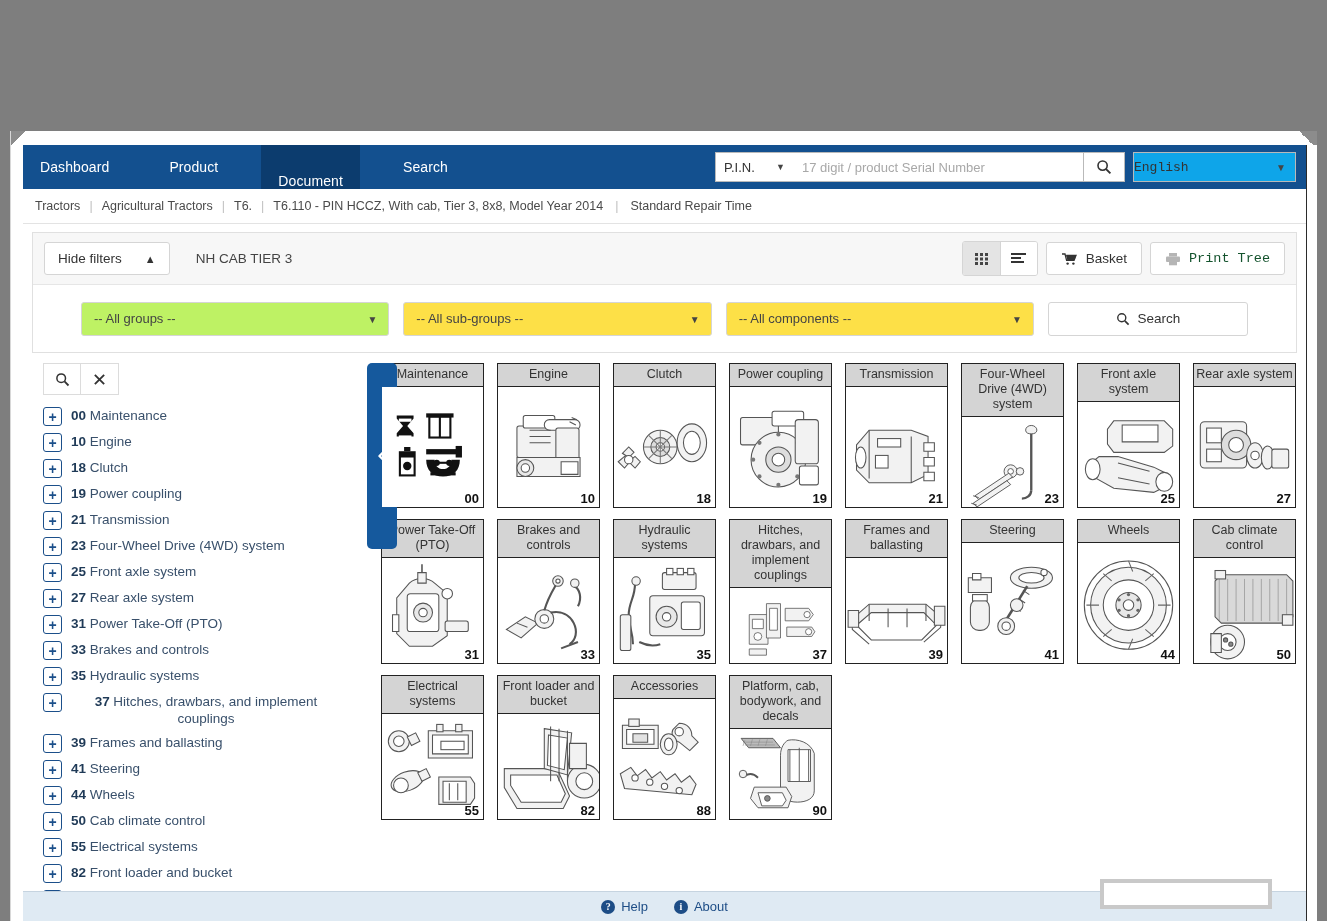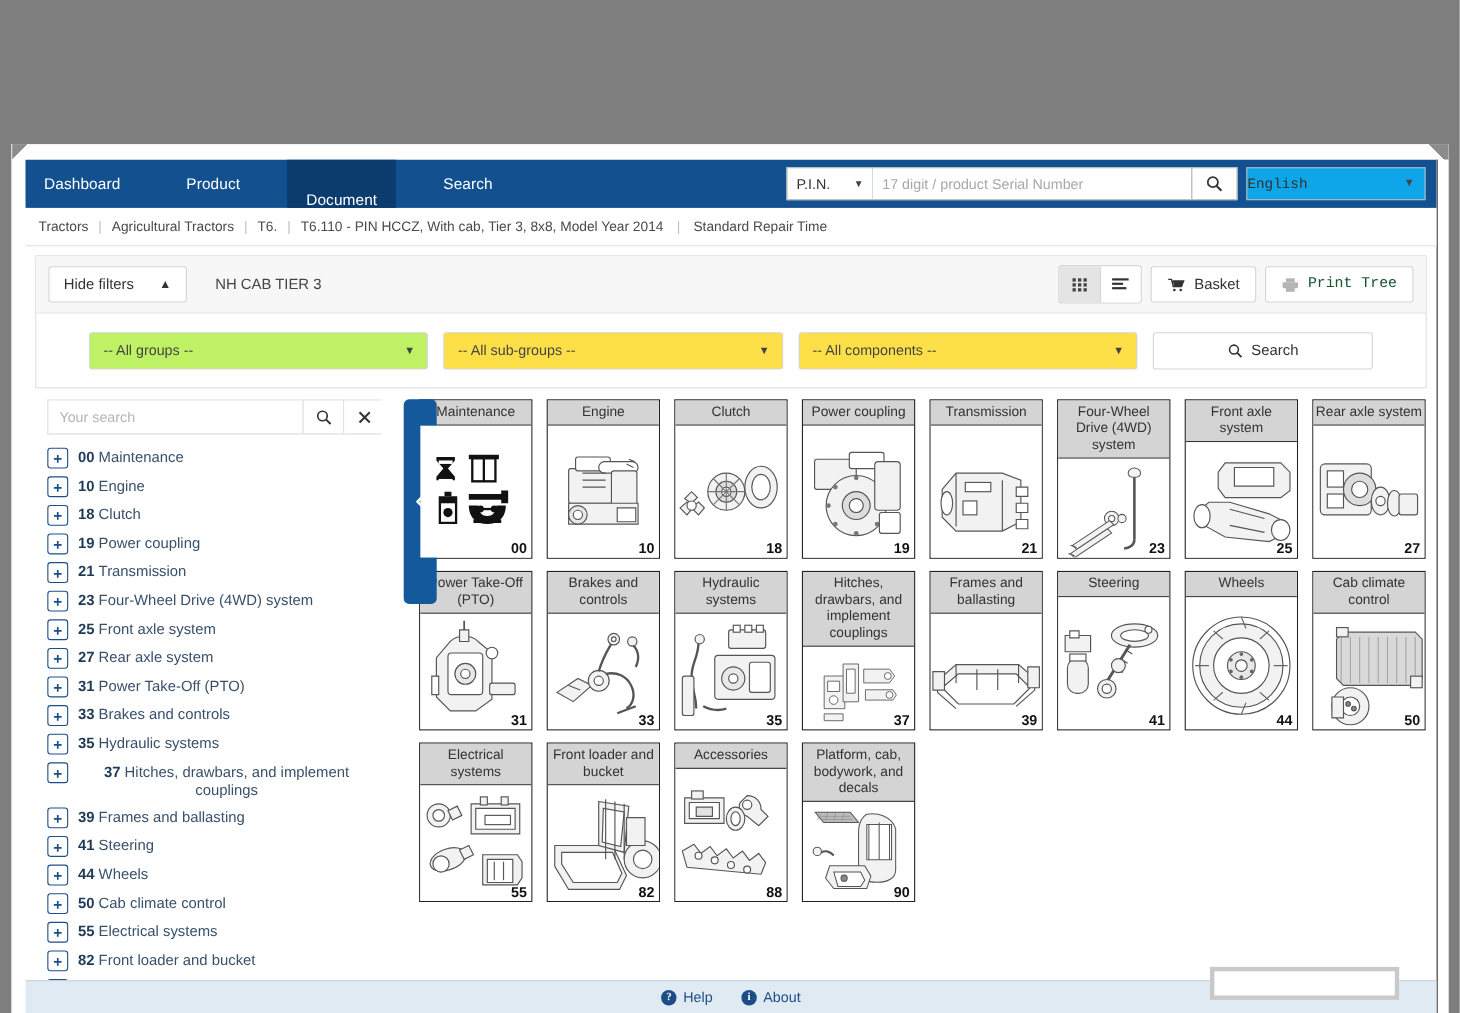--- a/index.html
+++ b/index.html
@@ -381,21 +381,20 @@
           </svg>
           <span>Search</span>
         </div>
       </div>
     </div>
 
     <div class="content">
 
       <div class="tree-pane">
         <div class="tree-search">
-          <input type="text" placeholder="Your search" style="">
           <div class="ts-btn">
             <svg width="15" height="15" viewBox="0 0 16 16">
               <circle cx="6.6" cy="6.6" r="4.6" fill="none" stroke="#333" stroke-width="1.6"></circle>
               <line x1="10.1" y1="10.1" x2="14.4" y2="14.4" stroke="#333" stroke-width="1.9"></line>
             </svg>
           </div>
           <div class="ts-btn">
             <svg width="13" height="13" viewBox="0 0 14 14">
               <line x1="2" y1="2" x2="12" y2="12" stroke="#333" stroke-width="2"></line>
               <line x1="12" y1="2" x2="2" y2="12" stroke="#333" stroke-width="2"></line>

